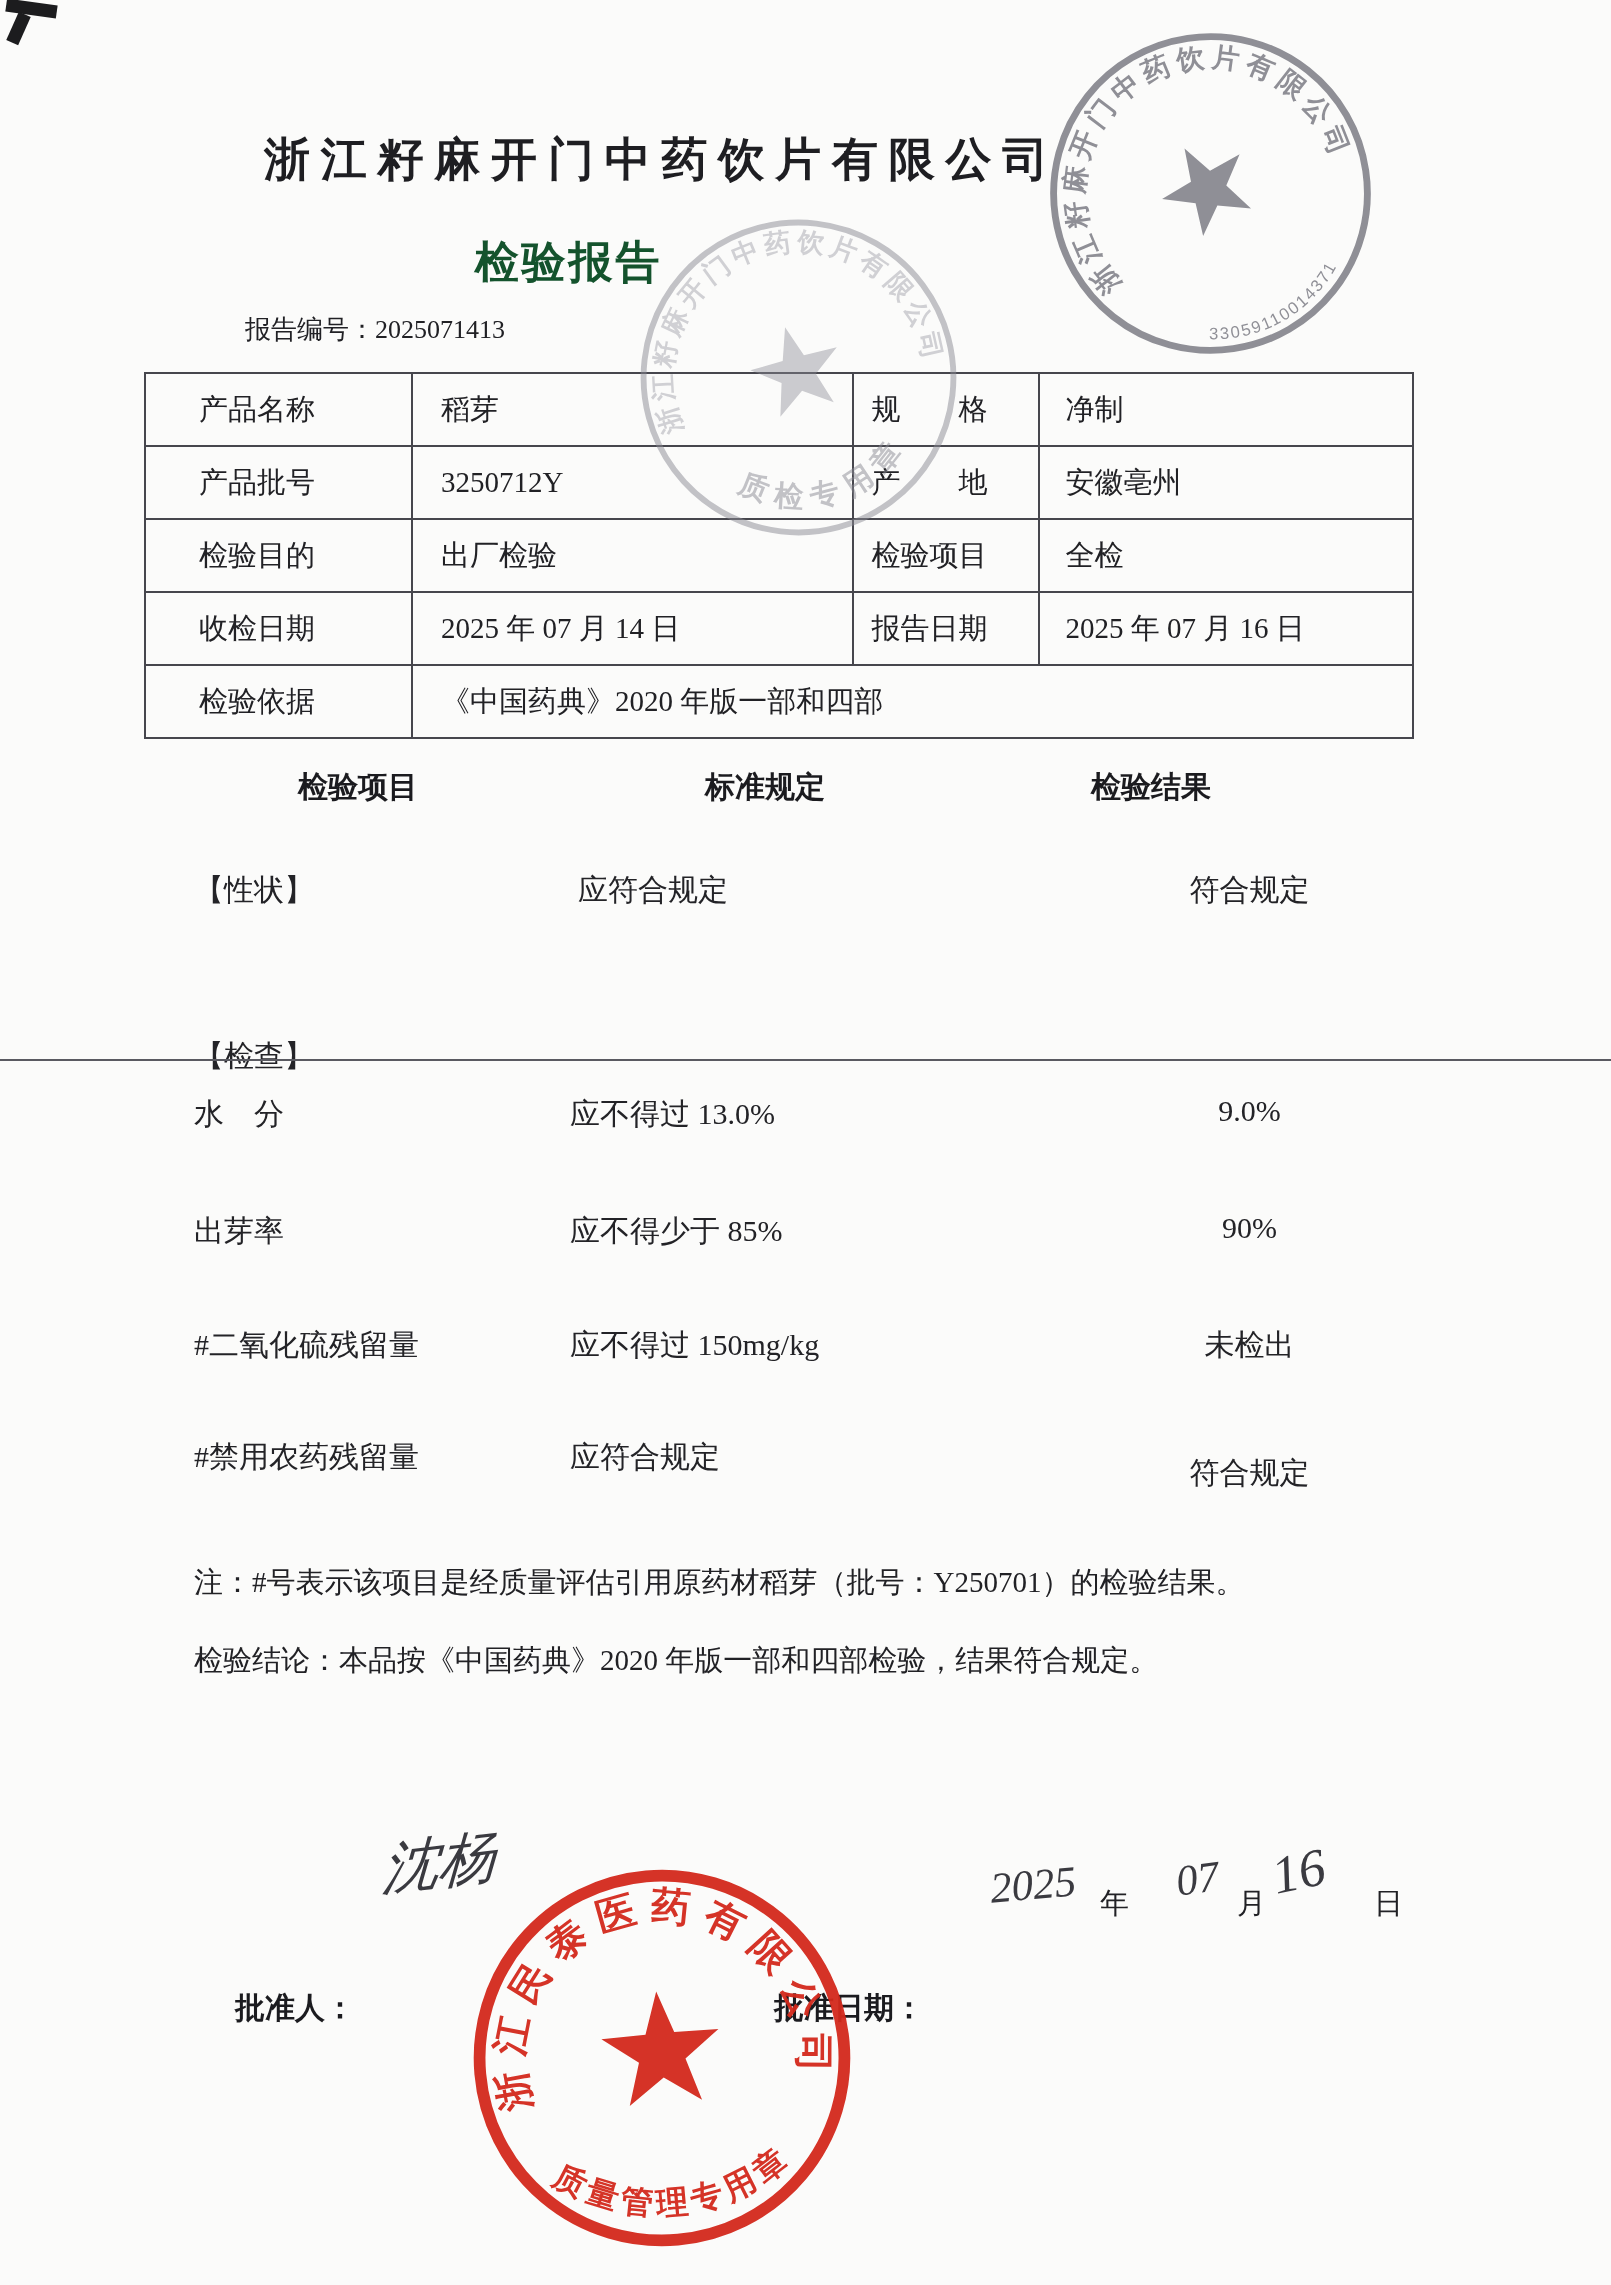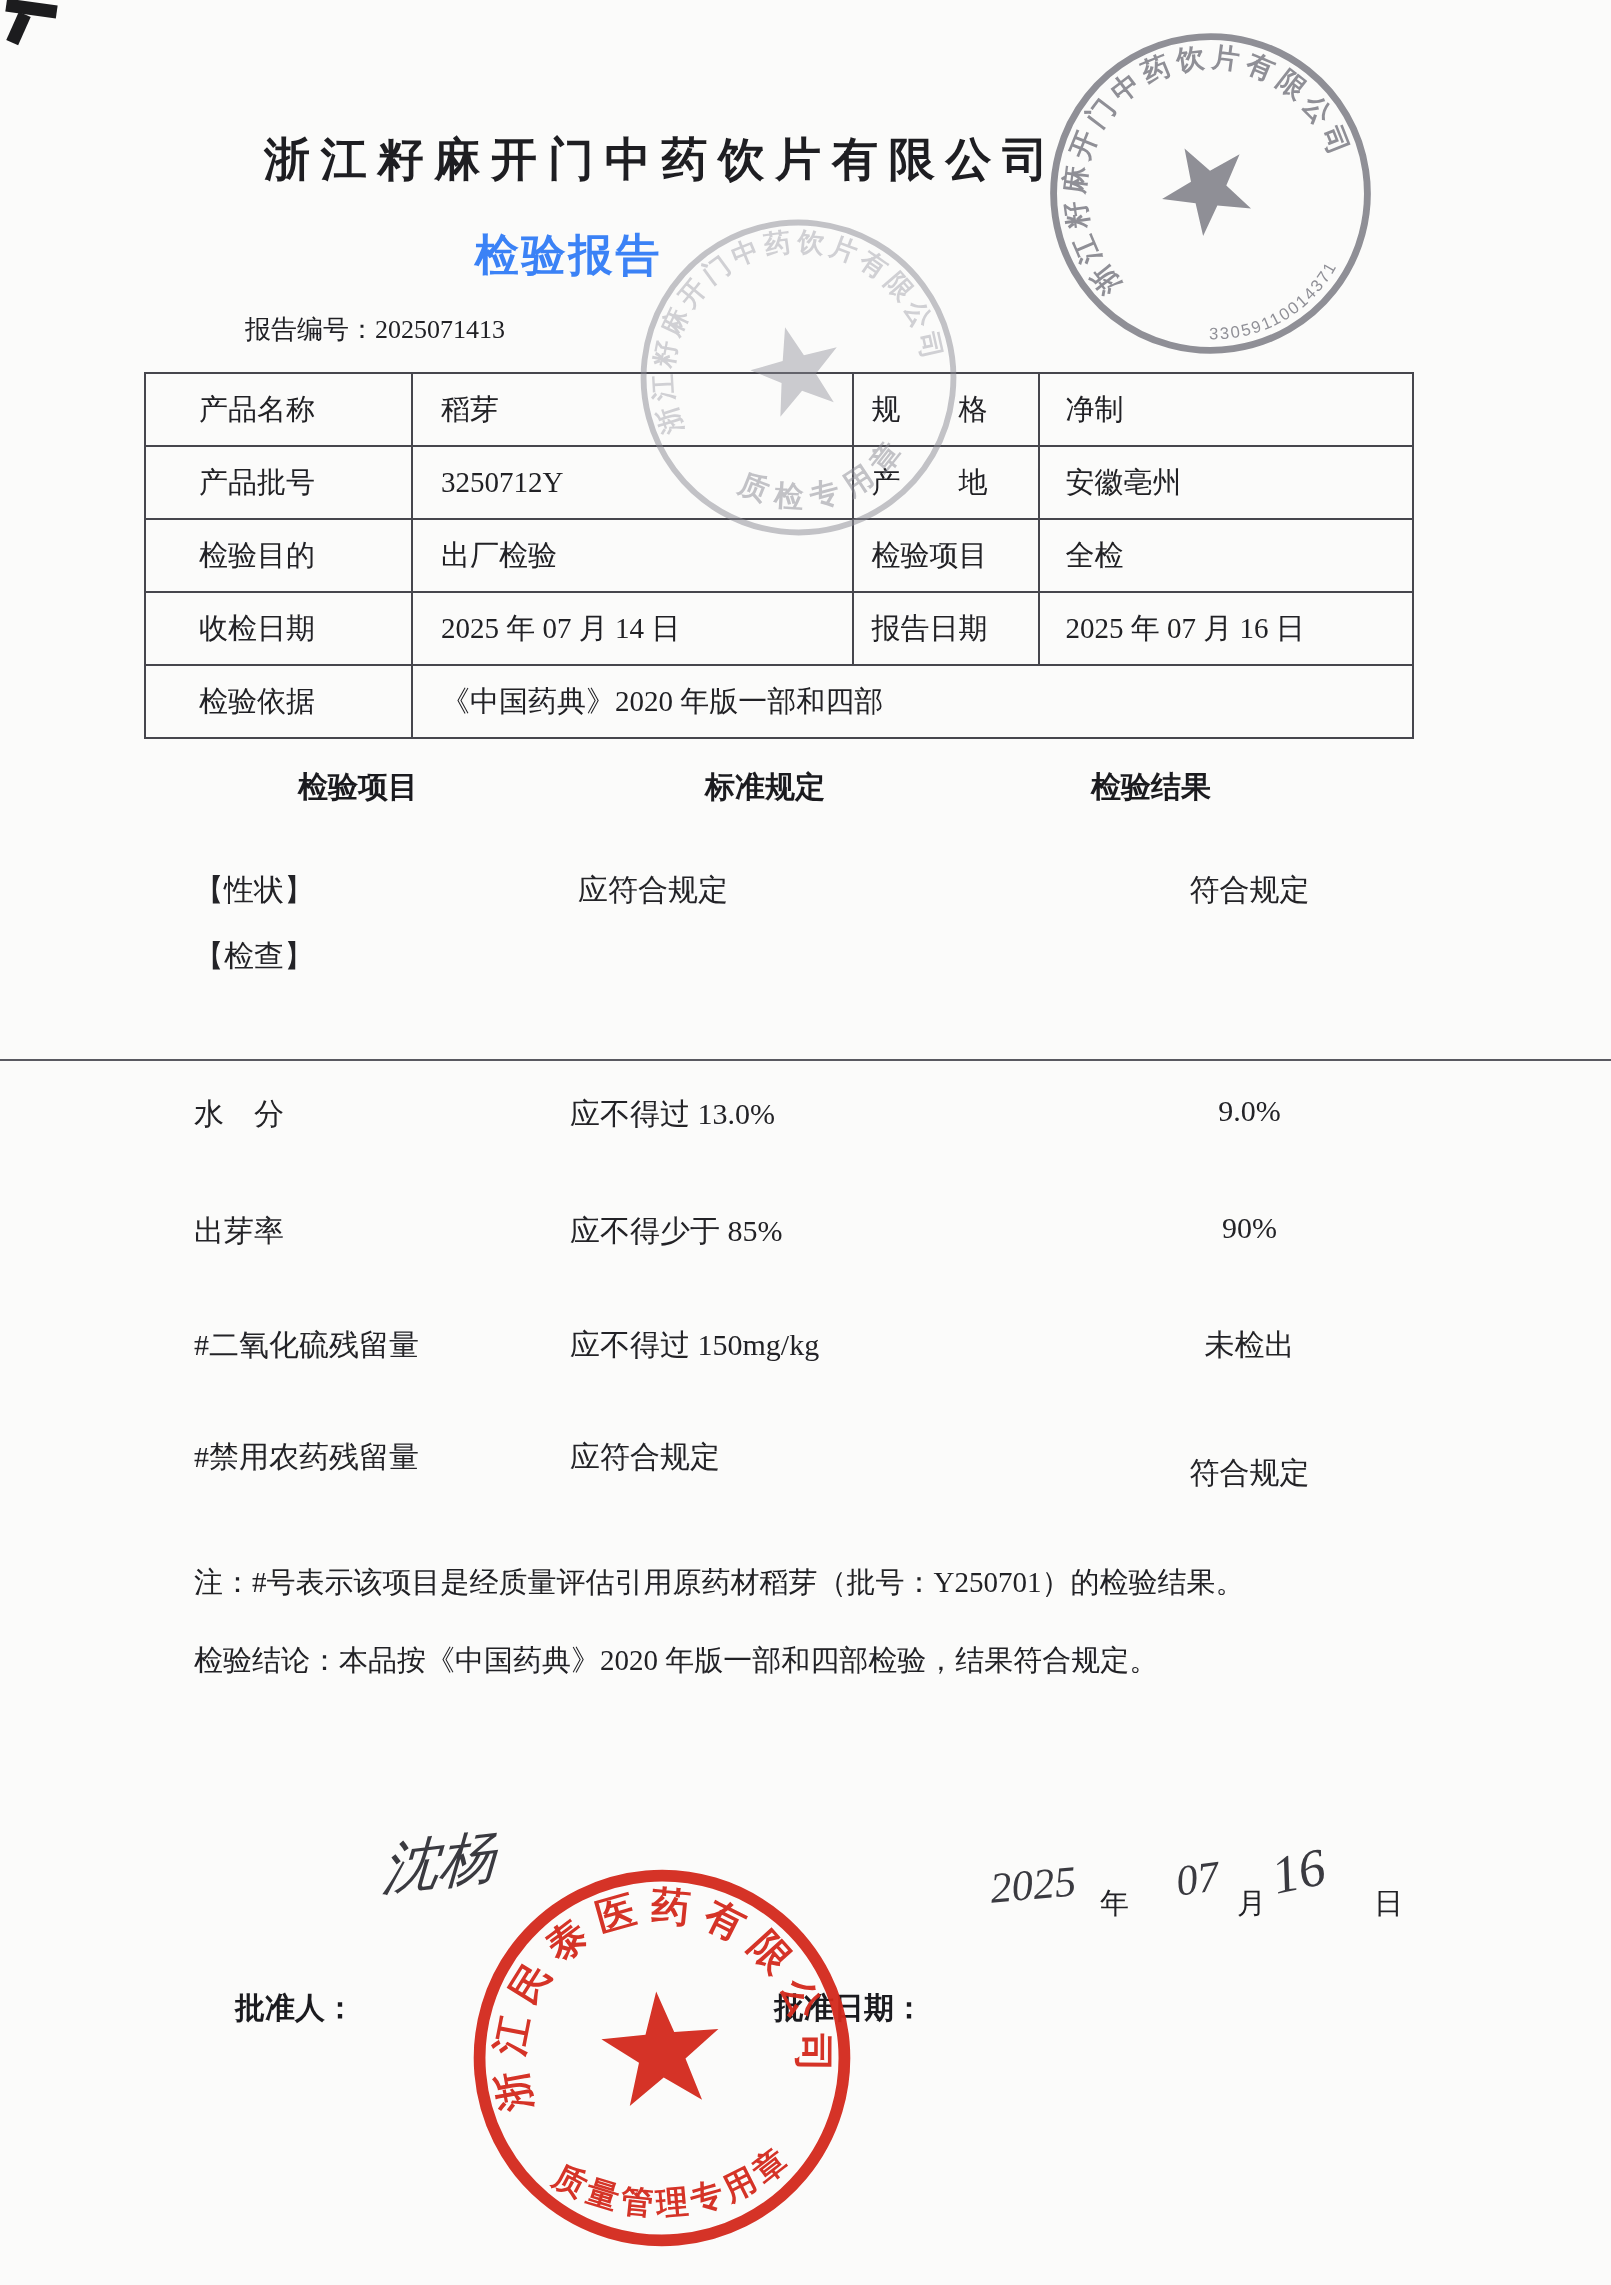--- a/index.html
+++ b/index.html
@@ -16,23 +16,23 @@
   
   .artifact{position:absolute;background:#1c1c1e;}
 
   
   .company-title{
     left:245px;top:129px;width:833px;text-align:center;
     font-size:46px;letter-spacing:10.8px;font-weight:600;
     color:#1e1e22;white-space:nowrap;
   }
   .report-title{
-    left:446px;top:226px;width:245px;text-align:center;
+    left:446px;top:233px;width:245px;text-align:center;
     font-family:"Liberation Sans","DejaVu Sans",sans-serif;
-    font-size:44px;font-weight:800;letter-spacing:2.9px;color:#3b82f6;
+    font-size:44px;font-weight:800;letter-spacing:2.9px;color:#14532d;
     white-space:nowrap;
   }
   .report-no{left:245px;top:312px;font-size:26px;color:#212125;white-space:nowrap;}
 
   
   table.info{
     position:absolute;left:144px;top:372px;
     border-collapse:collapse;table-layout:fixed;
     width:1268px;font-size:29px;color:#212125;
   }
@@ -125,21 +125,21 @@
 
   <div class="res-header" style="left:298px;">检验项目</div>
   <div class="res-header" style="left:705px;">标准规定</div>
   <div class="res-header" style="left:1091px;">检验结果</div>
 
   <div class="r-row" style="top:870px;">
     <span class="r-item" style="left:578px;position:absolute;left:194px;">【性状】</span>
     <span class="r-std" style="left:578px;">应符合规定</span>
     <span class="r-res">符合规定</span>
   </div>
-  <div class="r-row" style="top:936px;padding-left:44px;">
+  <div class="r-row" style="top:1036px;padding-left:44px;">
     <span class="r-item">【检查】</span>
   </div>
 
   <div class="divider"></div>
 
   <div class="r-row" style="top:1094px;">
     <span class="r-item">水　分</span>
     <span class="r-std">应不得过 13.0%</span>
     <span class="r-res">9.0%</span>
   </div>

